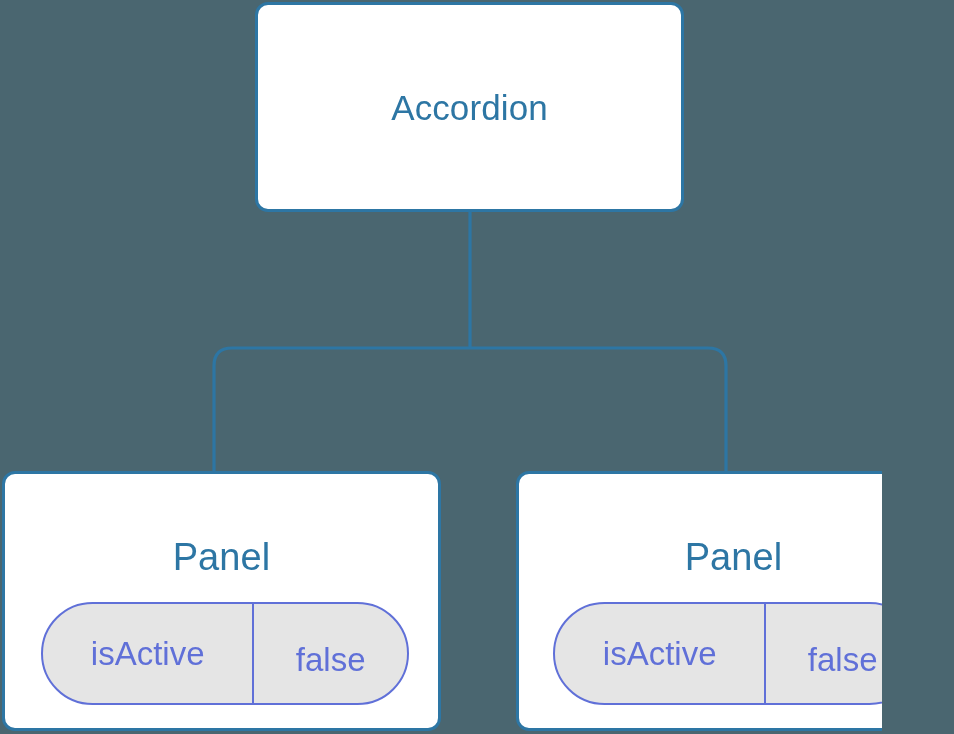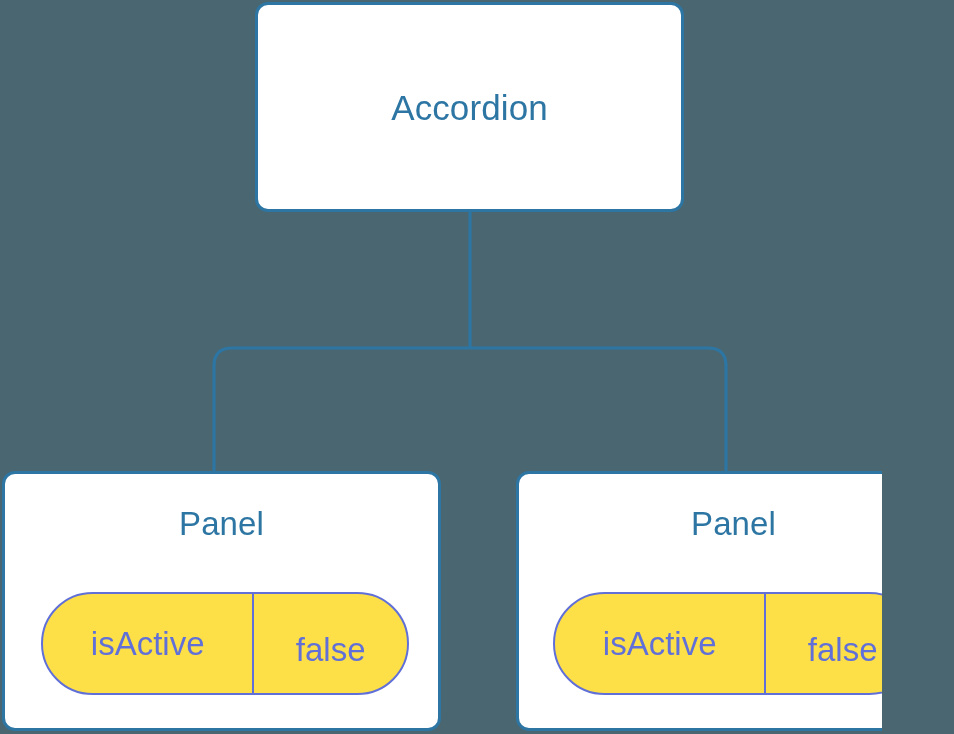--- a/index.html
+++ b/index.html
@@ -63,35 +63,35 @@
   .node-title {
     color: #2d76a4;
     font-size: 35px;
     font-weight: 400;
     letter-spacing: 0.1px;
     line-height: 1;
     white-space: nowrap;
   }
 
   .node-child .node-title {
-    font-size: 33px;
-    margin-top: 33px;
+    font-size: 38px;
+    margin-top: 64px;
   }
 
   
   .state-pill {
     position: absolute;
-    top: 118px;
+    top: 128px;
     box-sizing: border-box;
     height: 103px;
     border: 2.5px solid #6070d8;
     border-radius: 52px;
     display: flex;
     align-items: stretch;
-    background: #fde047;
+    background: #e5e5e5;
     overflow: hidden;
   }
 
   .pill-left  .state-pill { left: 36px;  width: 368px; }
   .pill-right .state-pill { left: 34px;  width: 368px; }
 
   .pill-cell {
     display: flex;
     align-items: center;
     justify-content: center;

